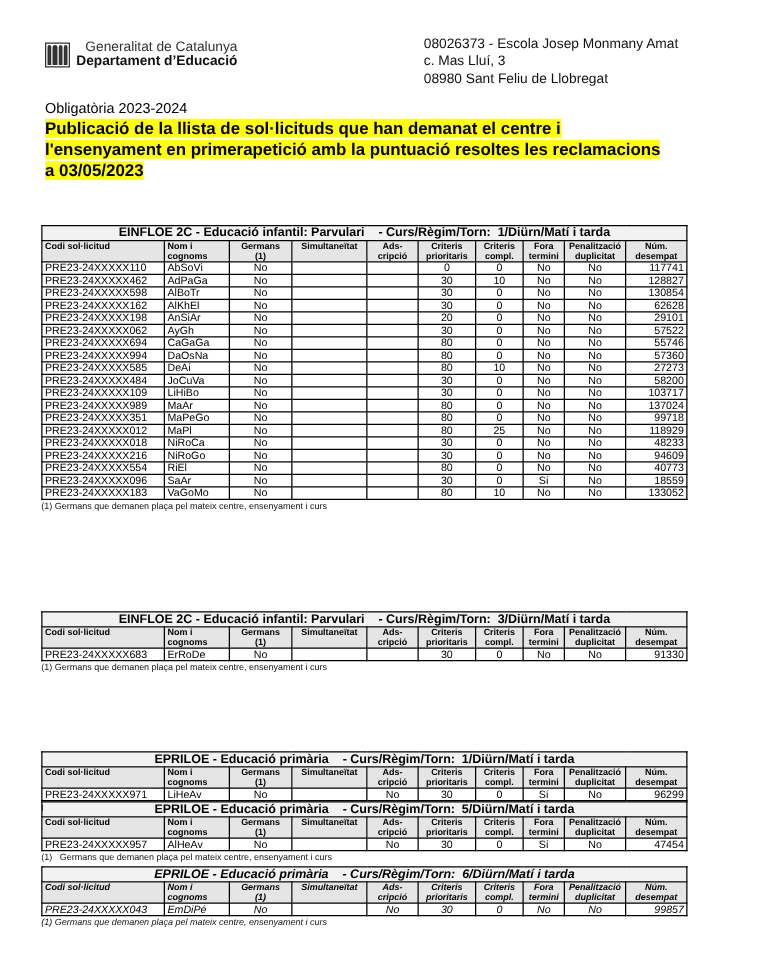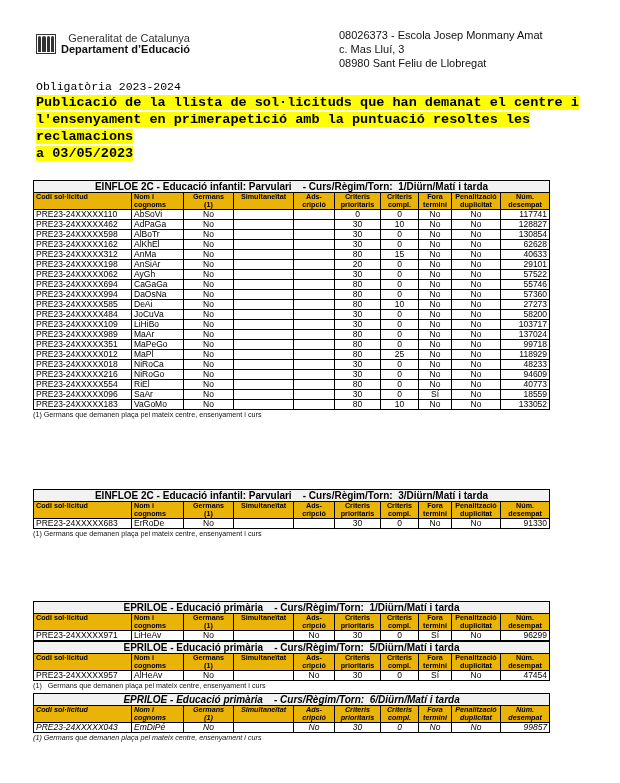--- a/index.html
+++ b/index.html
@@ -7,29 +7,29 @@
          font-family: "Liberation Sans", sans-serif; color: #000; }
   .logo { position: absolute; left: 36px; top: 33px; display: flex; align-items: center; }
   .logo-mark { width: 20px; height: 20px; display: flex; gap: 1px; align-items: stretch;
                border: 1px solid #333; box-sizing: border-box; padding: 1px; background: #fff; }
   .logo-mark span { flex: 1; background: #333; border-radius: 3px 3px 1px 1px; }
   .logo-text { margin-left: 5px; line-height: 11px; }
   .logo-line1 { font-size: 11px; color: #333; display: block; text-align: right; }
   .logo-line2 { font-size: 11px; font-weight: bold; color: #111; display: block; }
   .address { position: absolute; left: 339px; top: 28px; font-size: 11px; line-height: 14px; color: #111; }
   .address div { white-space: nowrap; }
-  .heading { position: absolute; left: 36px; top: 80px; width: 570px; font-family: Liberation Mono, monospace; }
+  .heading { position: absolute; left: 36px; top: 80px; width: 570px; }
   .year { font-size: 11.5px; line-height: 14px; }
   .title { font-size: 13.5px; font-weight: bold; line-height: 17px; }
   .title span { background: #ffff00; }
   .block { position: absolute; left: 33px; width: 516px; }
   table { border-collapse: collapse; width: 516px; table-layout: fixed; }
   td, th { border: 1px solid #000; padding: 0 2px; font-size: 8.5px; line-height: 9px; overflow: hidden; white-space: nowrap; }
   th.group { background: #f2f2f2; font-size: 10px; line-height: 11px; font-weight: bold; text-align: center; height: 10px; }
-  th.col { background: #eab308; font-weight: bold; font-size: 7.2px; line-height: 8px; text-align: center; vertical-align: top; }
+  th.col { background: #e5e5e5; font-weight: bold; font-size: 7.2px; line-height: 8px; text-align: center; vertical-align: top; }
   th.col.left { text-align: left; }
   td { height: 8px; }
   td.c { text-align: center; }
   td.r { text-align: right; }
   .note { font-size: 7.2px; line-height: 9px; color: #111; margin-top: 0px; white-space: nowrap; }
 </style>
 </head>
 <body>
 
 <div class="logo">
@@ -165,32 +165,20 @@
             <td class="c">No</td>
             <td class="c"></td>
             <td class="c"></td>
             <td class="c">30</td>
             <td class="c">0</td>
             <td class="c">No</td>
             <td class="c">No</td>
             <td class="r">62628</td>
           </tr>
           <tr>
-            <td class="">PRE23-24XXXXX312</td>
-            <td class="">AnMa</td>
-            <td class="c">No</td>
-            <td class="c"></td>
-            <td class="c"></td>
-            <td class="c">80</td>
-            <td class="c">15</td>
-            <td class="c">No</td>
-            <td class="c">No</td>
-            <td class="r">40633</td>
-          </tr>
-          <tr>
             <td class="">PRE23-24XXXXX198</td>
             <td class="">AnSiAr</td>
             <td class="c">No</td>
             <td class="c"></td>
             <td class="c"></td>
             <td class="c">20</td>
             <td class="c">0</td>
             <td class="c">No</td>
             <td class="c">No</td>
             <td class="r">29101</td>

